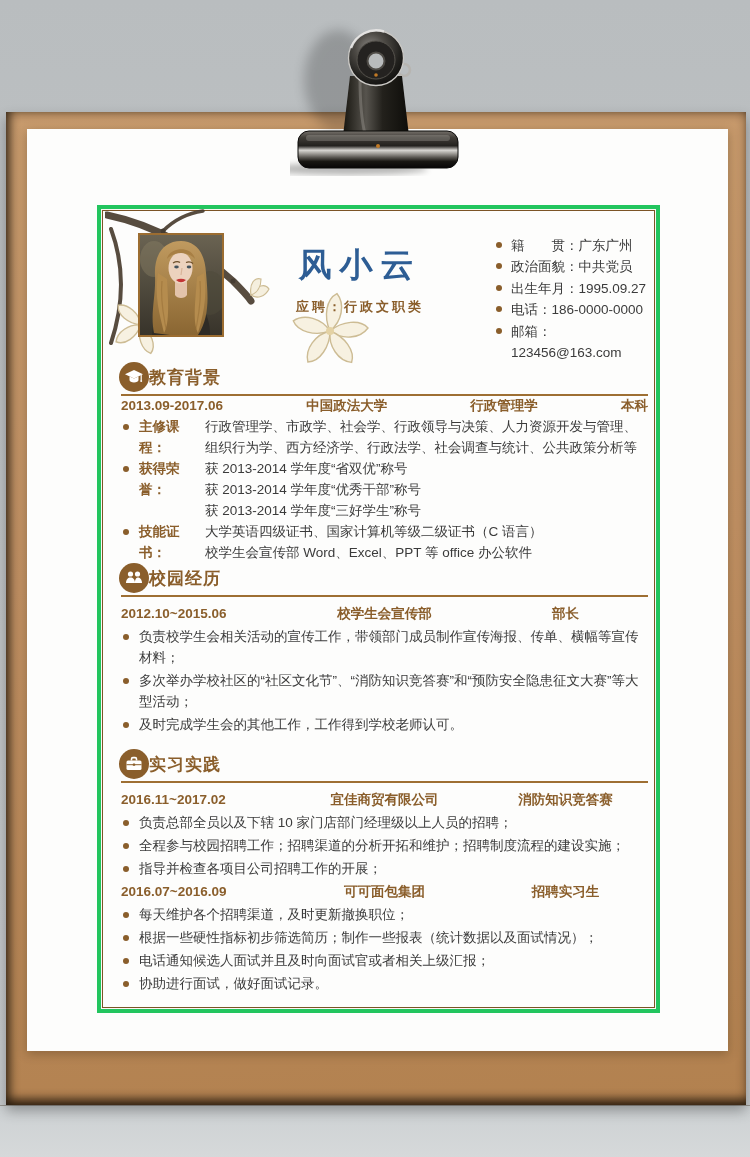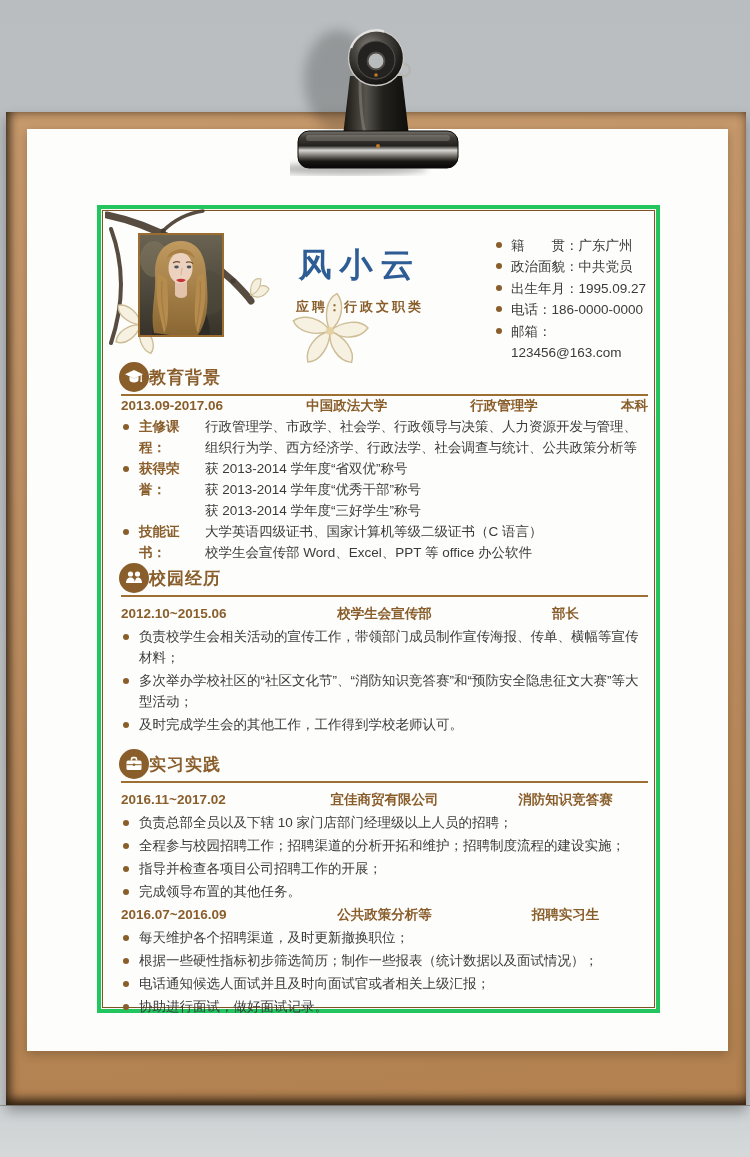--- a/index.html
+++ b/index.html
@@ -262,28 +262,24 @@
             <span class="btext">负责总部全员以及下辖 10 家门店部门经理级以上人员的招聘；</span>
           </div>
         <div class="brow">
             <span class="dot"></span>
             <span class="btext">全程参与校园招聘工作；招聘渠道的分析开拓和维护；招聘制度流程的建设实施；</span>
           </div>
         <div class="brow">
             <span class="dot"></span>
             <span class="btext">指导并检查各项目公司招聘工作的开展；</span>
           </div>
-        <div class="brow">
-            <span class="dot"></span>
-            <span class="btext">完成领导布置的其他任务。</span>
-          </div>
 
         <div class="org-row job2">
           <span>2016.07~2016.09</span>
-          <span class="c">公共政策分析等</span>
+          <span class="c">可可面包集团</span>
           <span class="r">招聘实习生</span>
         </div>
         <div class="brow">
             <span class="dot"></span>
             <span class="btext">每天维护各个招聘渠道，及时更新撤换职位；</span>
           </div>
         <div class="brow">
             <span class="dot"></span>
             <span class="btext">根据一些硬性指标初步筛选简历；制作一些报表（统计数据以及面试情况）；</span>
           </div>

